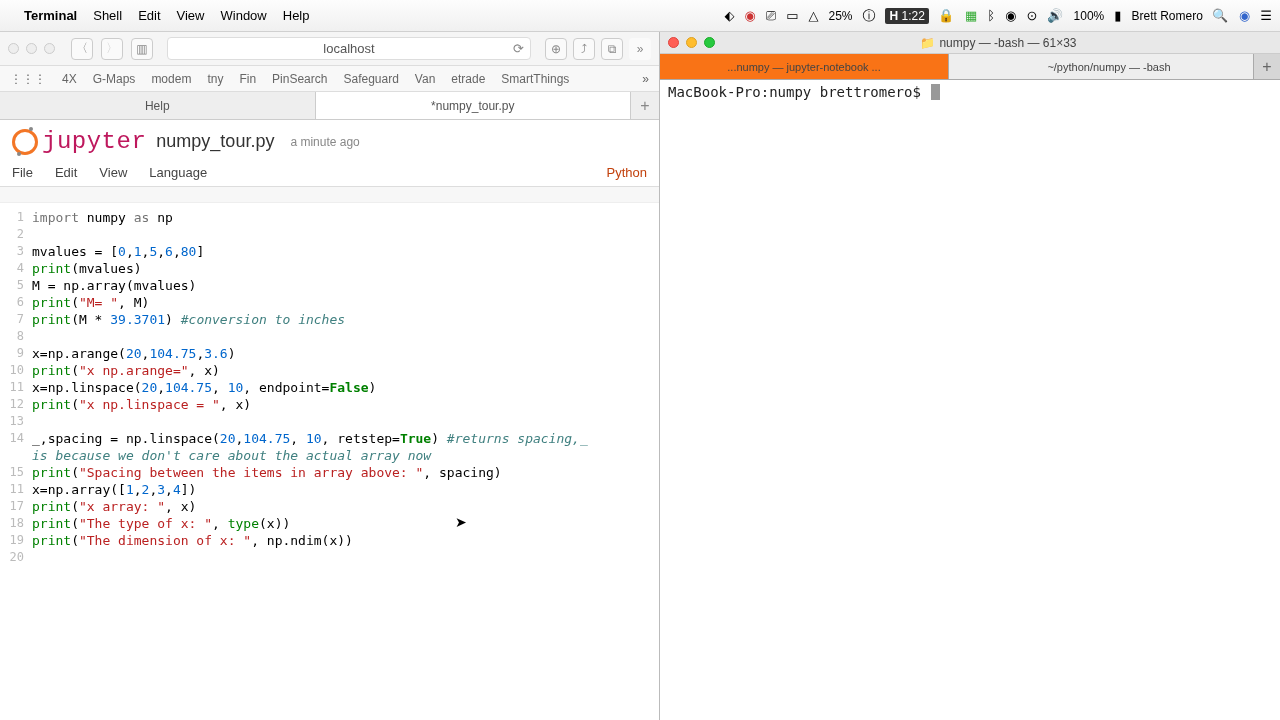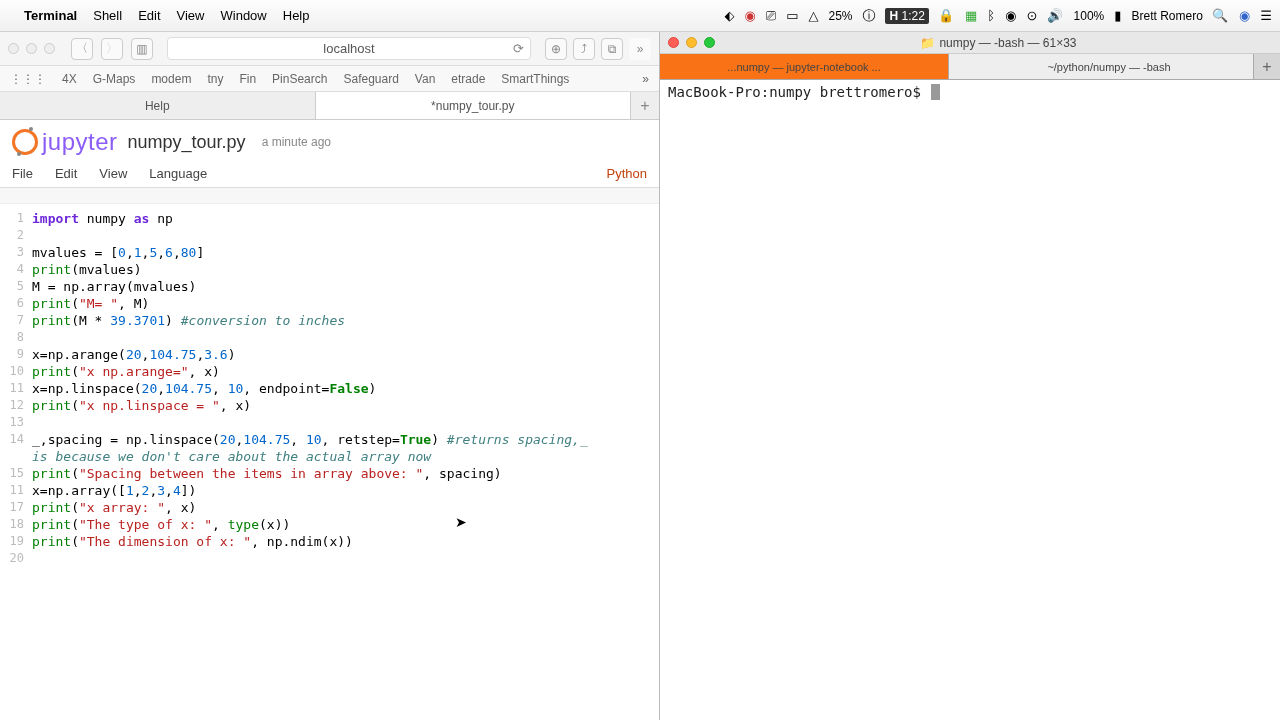--- a/index.html
+++ b/index.html
@@ -40,35 +40,35 @@
 .btab.active { background: #fff; }
 .btab-add { width: 28px; display: flex; align-items: center; justify-content: center; color: #888; }
 
 
 .jup-header { padding: 8px 12px 4px; display: flex; align-items: center; gap: 10px; }
 .jup-logo { display: flex; align-items: center; gap: 4px; }
 .jup-logo .orb { width: 26px; height: 26px; border-radius: 50%; background: #fff; border: 3px solid #f37626; position: relative; }
 .jup-logo .orb::before, .jup-logo .orb::after { content: ''; position: absolute; width: 4px; height: 4px; background: #888; border-radius: 50%; }
 .jup-logo .orb::before { top: -5px; left: 14px; }
 .jup-logo .orb::after { bottom: -4px; left: 2px; }
-.jup-logo .txt { font-size: 24px; color: #8b5cf6; font-weight: 400; letter-spacing: 0.5px; }
+.jup-logo .txt { font-size: 24px; color: #be185d; font-weight: 400; letter-spacing: 0.5px; font-family: Liberation Mono, monospace; }
 .jup-file { font-size: 18px; color: #333; }
 .jup-time { font-size: 12px; color: #888; margin-left: 6px; }
 
 
 .jup-menu { display: flex; padding: 6px 12px; font-size: 13px; color: #444; gap: 22px; border-bottom: 1px solid #ddd; }
 .jup-menu .right { margin-left: auto; color: #c2410c; }
 .jup-tool { height: 16px; background: #f7f7f7; border-bottom: 1px solid #eee; }
 
 
 .code-area { flex: 1; font-family: Menlo, Monaco, monospace; font-size: 13px; padding: 6px 0; overflow: hidden; line-height: 17px; }
 .code-line { display: flex; }
 .gutter { width: 32px; text-align: right; color: #bbb; padding-right: 8px; user-select: none; font-size: 12px; }
 .code { flex: 1; white-space: pre; }
-.kw { color: #6d28d9; font-weight: bold; }
+.kw { color: #737373; font-weight: normal; }
 .num { color: #0066cc; }
 .str { color: #ba2121; }
 .bool { color: #008000; font-weight: bold; }
 .builtin { color: #008000; }
 .com { color: #408080; font-style: italic; }
 
 
 .term-title { height: 22px; background: #e8e8e8; border-bottom: 1px solid #ccc; display: flex; align-items: center; padding: 0 8px; font-size: 12px; color: #444; }
 .term-title .traffic { margin-right: 10px; }
 .term-title .tl.red { background: #ff5f56; border-color: #e0443e; }

